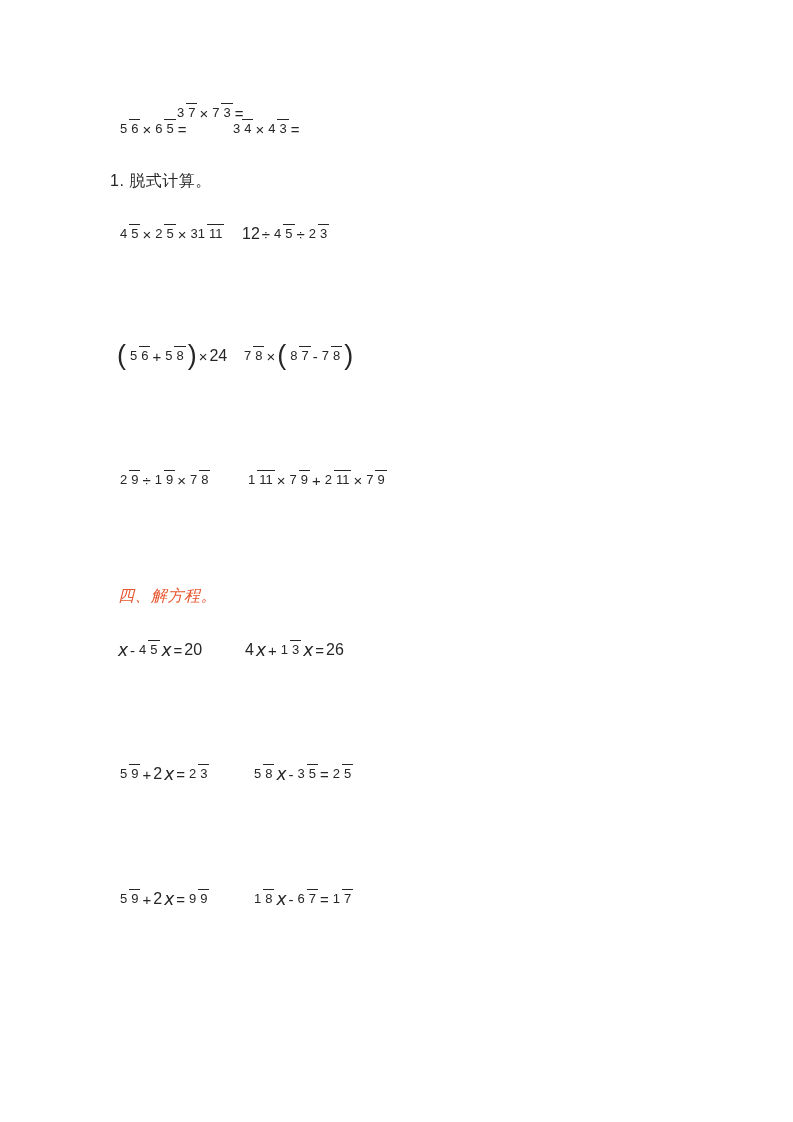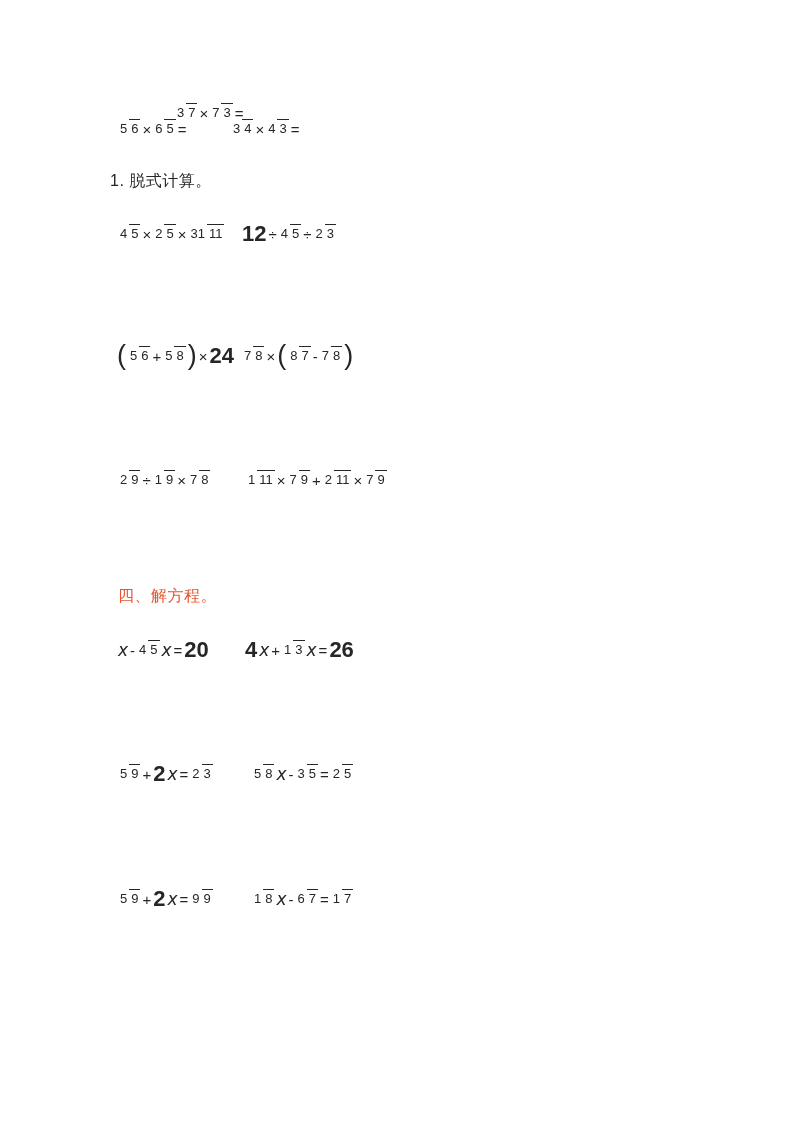--- a/index.html
+++ b/index.html
@@ -7,34 +7,34 @@
   html,body { margin:0; padding:0; background:#fff; }
   body { font-family:"Liberation Sans","DejaVu Sans",sans-serif; color:var(--text); }
   .sheet {
     position:relative; width:793px; height:1122px; background:var(--bg);
     overflow:hidden;
   }
   .heading {
     position:absolute; font-size:16px; line-height:19px; white-space:nowrap;
     color:var(--text); letter-spacing:0.5px;
   }
-  .heading.orange { color:var(--accent); }
+  .heading.orange { color:var(--accent);font-style:italic; }
   .expr {
     position:absolute; display:flex; align-items:center; height:30px;
     white-space:nowrap; color:var(--text);
   }
   .expr > span { display:inline-block; }
   .frac {
     display:inline-flex; flex-direction:column; align-items:center;
     font-size:13px; line-height:1.05; margin:0 1px; vertical-align:middle;
   }
   .frac .num { padding:0 2px 1px 2px; }
   .frac .den { border-top:1px solid var(--text); padding:1px 2px 0 2px; }
   .op  { font-size:15px; margin:0 1px; line-height:1; }
-  .txt { font-size:22px; margin:0 1px; line-height:1;font-weight:bold; }
+  .txt { font-size:16px; margin:0 1px; line-height:1; }
   .var { font-size:17px; font-style:italic; margin:0 1px; line-height:1;
          font-family:"DejaVu Sans","Liberation Sans",sans-serif; }
   .paren { font-size:27px; font-weight:300; line-height:1; margin:0 1px;
            transform:translateY(-1px); }
 </style>
 </head>
 <body>
 
 <div class="sheet">
 

